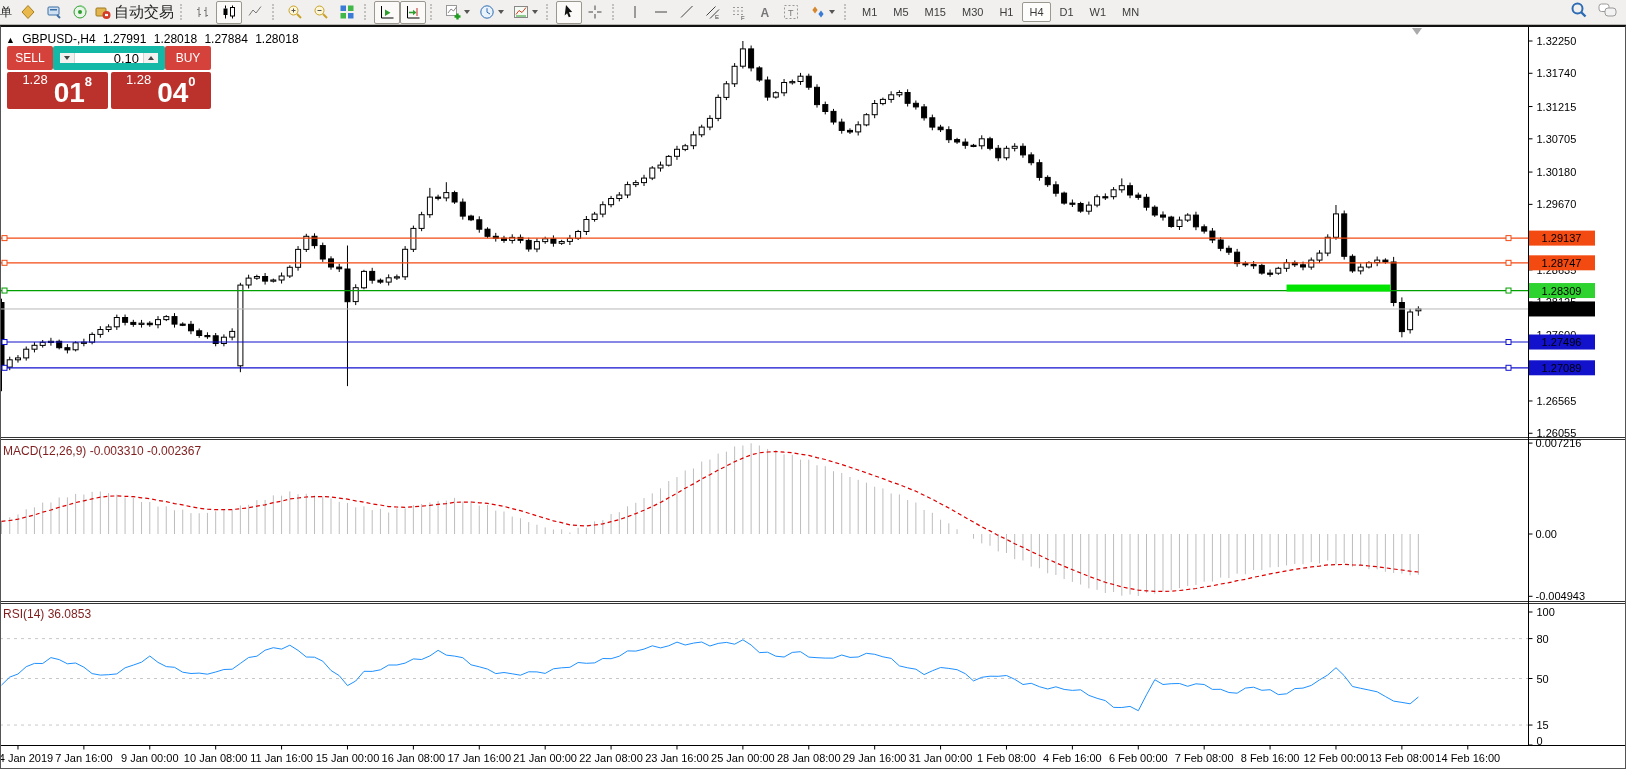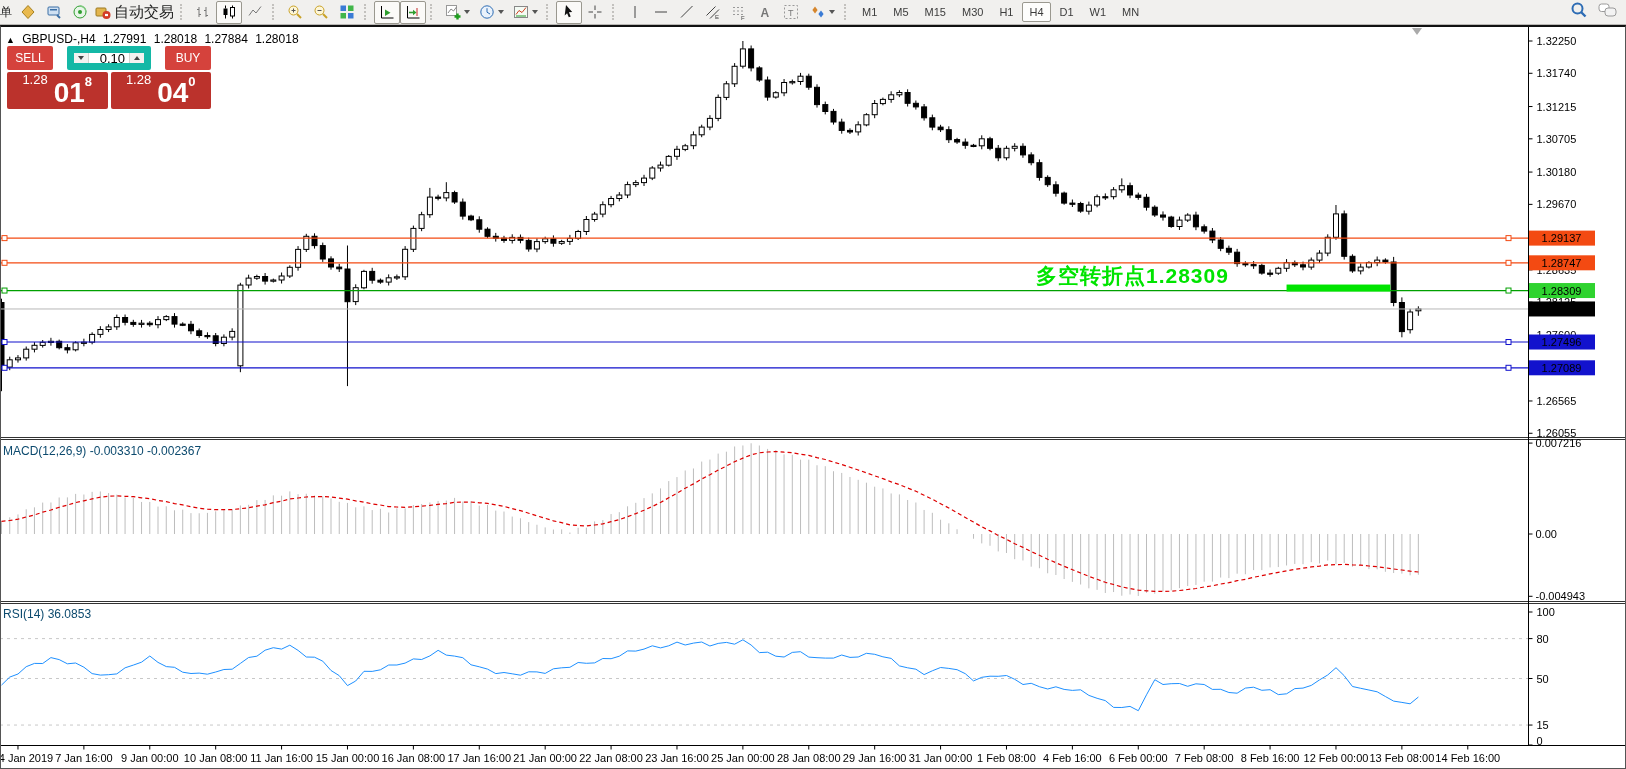--- a/index.html
+++ b/index.html
@@ -23,25 +23,25 @@
   
   .chartwin{position:absolute;top:25px;left:0;width:1626px;height:744px;background:#fff;}
   .frame{position:absolute;top:25px;left:0;width:1626px;height:744px;box-sizing:border-box;
          border-top:2px solid #111;border-left:1px solid #555;border-right:1px solid #555;
          border-bottom:1px solid #555;pointer-events:none;z-index:60;}
   #gfx{position:absolute;top:0;left:0;}
   #gfx text{font-family:"Liberation Sans",sans-serif;font-size:11px;fill:#000;}
   .ohlc{position:absolute;top:7px;left:6px;font-size:12px;color:#000;z-index:20;}
   .ohlc span{margin-right:4px;}
   .collapse{font-size:9px;}
-  .pane-label{position:absolute;left:3px;font-size:12px;color:#0c4a6e;z-index:20;background:transparent;}
+  .pane-label{position:absolute;left:3px;font-size:12px;color:#7f1d1d;z-index:20;background:transparent;}
   .annotation{position:absolute;left:1036px;top:237px;font-size:21px;font-weight:bold;z-index:15;letter-spacing:1px;}
   
   .oneclick{position:absolute;top:21px;left:7px;width:204px;z-index:30;}
-  .oc-top{display:flex;height:24px;gap:14px;}
+  .oc-top{display:flex;height:24px;gap:0;}
   .oc-sell,.oc-buy{flex:0 0 46px;border:none;border-radius:2px;color:#fff;font-size:12px;
                    font-family:"Liberation Sans",sans-serif;padding:0;}
   .oc-vol{flex:1;display:flex;background:#fff;border:7px solid #14b8a6;border-radius:2px;overflow:hidden;}
   .oc-dn,.oc-up{width:15px;background:#f3f2f0;border:none;border-left:1px solid #d5d3cf;border-right:1px solid #d5d3cf;
                 display:flex;align-items:center;justify-content:center;padding:0;}
   .oc-dn{border-left:none;} .oc-up{border-right:none;}
   .car-dn{width:0;height:0;border-left:3px solid transparent;border-right:3px solid transparent;border-top:4px solid #444;}
   .car-up{width:0;height:0;border-left:3px solid transparent;border-right:3px solid transparent;border-bottom:4px solid #444;}
   .oc-input{flex:1;border:none;outline:none;text-align:right;font-size:13px;padding:0 4px 0 0;
             font-family:"Liberation Sans",sans-serif;min-width:10px;}
@@ -1031,15 +1031,14 @@
       <div class="oc-price" style="background: rgb(187, 50, 44);">
         <span class="p-big">1.28</span>
           <span class="p-main">04</span>
           <span class="p-sup">0</span>
       </div>
     </div>
   </div>
 
   <div class="pane-label" style="top:419px">MACD(12,26,9) -0.003310 -0.002367</div>
   <div class="pane-label" style="top:582px">RSI(14) 36.0853</div>
-  <div class="annotation" style="color: rgb(0, 228, 0);">多空转折点1.28309</div>
 </div>
 <div class="frame"></div>
 
 </body></html>

